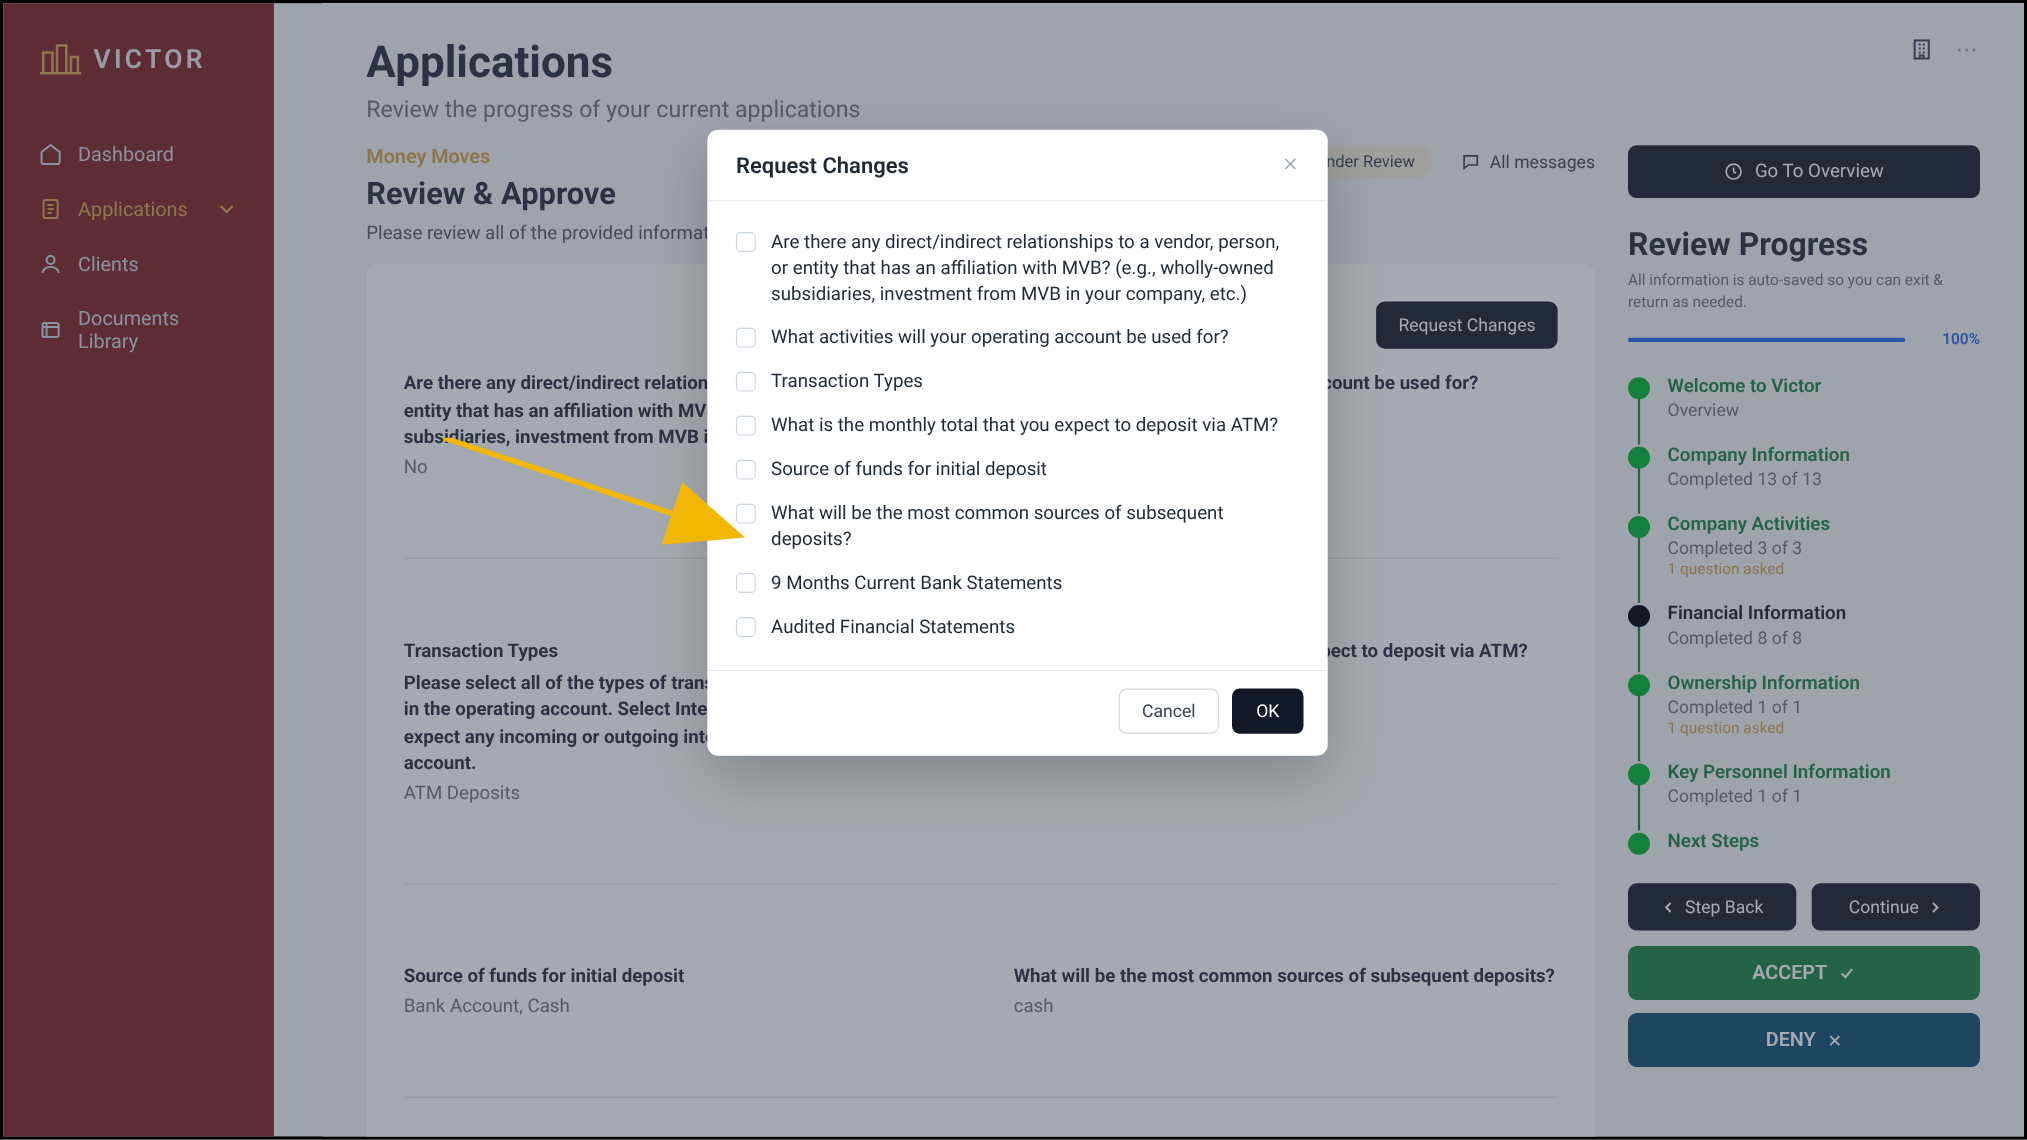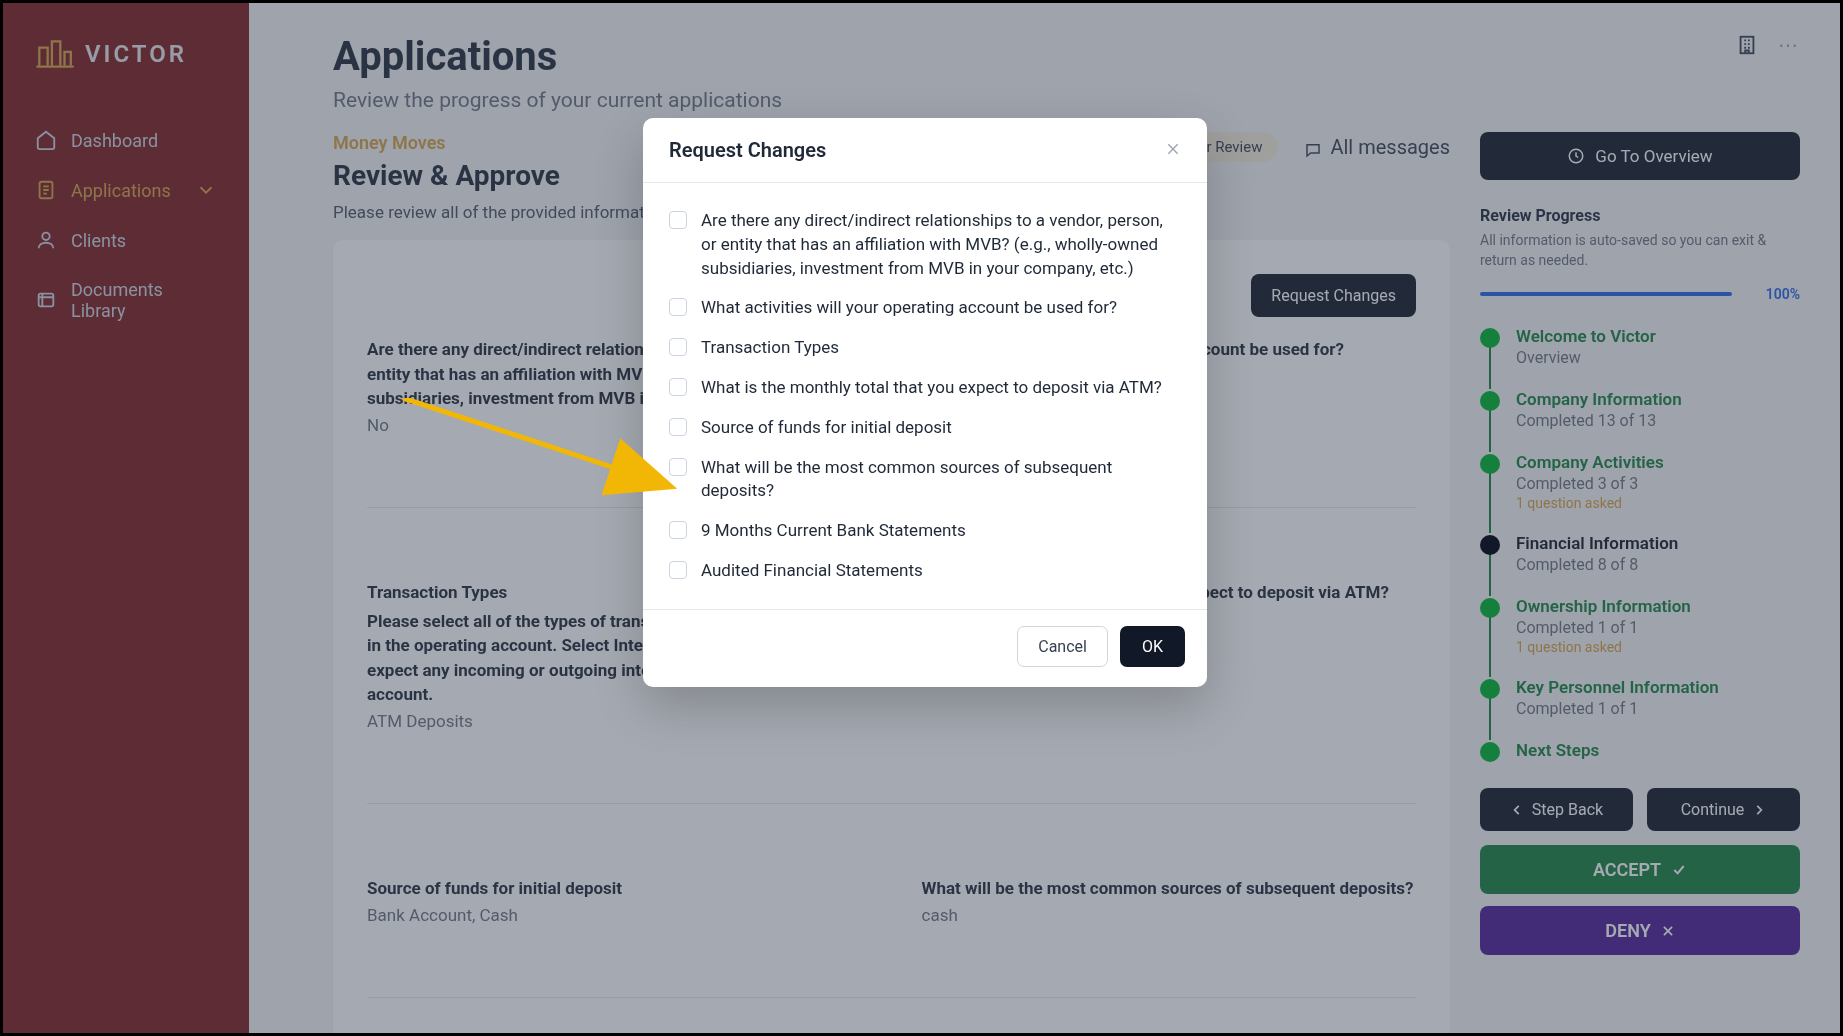--- a/index.html
+++ b/index.html
@@ -24,51 +24,51 @@
 .dots { font-size:20px; color:#9ca3af; letter-spacing:2px; }
 
 .content { display:flex; gap:30px; padding:10px 40px 40px 40px; }
 .leftcol { flex:1; }
 .breadcrumb { color:#d4a244; font-size:18px; font-weight:600; margin-bottom:6px; }
 .section-h { font-size:28px; font-weight:700; color:#1f2937; margin-bottom:10px; }
 .section-sub { font-size:17px; color:#4b5563; margin-bottom:18px; }
 .status-row { display:flex; align-items:center; gap:26px; margin-bottom:18px; margin-left:auto; justify-content:flex-end; }
 .chip { display:inline-flex; align-items:center; gap:8px; background:#f5eedc; border-radius:16px; padding:6px 16px; font-size:15px; color:#374151; }
 .chip-dot { width:10px; height:10px; background:#d4a244; border-radius:50%; }
-.allmsg { display:inline-flex; align-items:flex-end; gap:8px; font-size:20px; color:#374151; }
+.allmsg { display:inline-flex; align-items:center; gap:8px; font-size:16px; color:#374151; }
 
 .card { background:#fff; border-radius:10px; padding:34px 34px; box-shadow:0 1px 2px rgba(0,0,0,0.04); }
 .card-actions { display:flex; justify-content:flex-end; margin-bottom:20px; }
 .btn-dark { background:#111827; color:#fff; border:none; border-radius:8px; padding:12px 20px; font-size:16px; cursor:pointer; }
 .qgrid { display:grid; grid-template-columns:1fr 1fr; gap:46px 60px; }
 .qblock h4 { font-size:17px; font-weight:700; color:#1f2937; margin-bottom:4px; line-height:1.45; }
 .qblock .ans { font-size:17px; color:#6b7280; }
 .hr { height:1px; background:#e5e7eb; margin:26px 0; grid-column:1/3; }
 
 .rightcol { width:320px; flex-shrink:0; }
 .btn-overview { width:100%; background:#111827; color:#fff; border:none; border-radius:8px; padding:14px; font-size:17px; display:flex; align-items:center; justify-content:center; gap:10px; margin-bottom:26px; cursor:pointer; }
-.prog-h { font-size:16px; font-weight:700; color:#1f2937; margin-bottom:6px; }
+.prog-h { font-size:29px; font-weight:700; color:#1f2937; margin-bottom:6px; }
 .prog-sub { font-size:14px; color:#6b7280; margin-bottom:16px; line-height:1.4; }
 .prog-bar-row { display:flex; align-items:center; gap:10px; margin-bottom:24px; }
 .prog-bar { flex:1; height:4px; background:#2563eb; border-radius:2px; }
 .prog-pct { font-size:14px; color:#2563eb; font-weight:600;margin-left:24px; }
 .steps { position:relative; }
 .step { display:flex; gap:16px; position:relative; padding-bottom:22px; }
 .step-dot { width:20px; height:20px; border-radius:50%; background:#15803d; flex-shrink:0; margin-top:2px; position:relative; z-index:1; }
 .step.current .step-dot { background:#111827; }
 .step-line { position:absolute; left:9px; top:20px; width:2px; bottom:0; background:#15803d; }
 .step:last-child .step-line { display:none; }
 .step-body .t { font-size:17px; font-weight:600; color:#15803d; margin-bottom:2px; }
 .step.current .step-body .t { color:#111827; }
 .step-body .s { font-size:16px; color:#6b7280; }
 .step-body .q { font-size:14px; color:#d4a244; margin-top:2px; }
 .navbtns { display:flex; gap:14px; margin-top:4px; margin-bottom:14px; }
 .btn-nav { flex:1; background:#111827; color:#fff; border:none; border-radius:8px; padding:12px; font-size:16px; display:flex; align-items:center; justify-content:center; gap:8px; cursor:pointer; }
 .btn-accept { width:100%; background:#15803d; color:#fff; border:none; border-radius:8px; padding:14px; font-size:18px; font-weight:600; display:flex; align-items:center; justify-content:center; gap:10px; margin-bottom:12px; cursor:pointer; }
-.btn-deny { width:100%; background:#4c1d95; color:#fff; border:none; border-radius:8px; padding:14px; font-size:18px; font-weight:600; display:flex; align-items:center; justify-content:center; gap:10px; cursor:pointer; }
+.btn-deny { width:100%; background:#0c4a6e; color:#fff; border:none; border-radius:8px; padding:14px; font-size:18px; font-weight:600; display:flex; align-items:center; justify-content:center; gap:10px; cursor:pointer; }
 
 .overlay { position:absolute; inset:0; background:rgba(55,65,81,0.45); }
 .modal { position:absolute; left:640px; top:115px; width:564px; background:#fff; border-radius:10px; box-shadow:0 20px 50px rgba(0,0,0,0.2); }
 .modal-head { display:flex; align-items:center; padding:20px 26px; border-bottom:1px solid #e5e7eb; }
 .modal-head h3 { font-size:20px; font-weight:600; color:#1f2937; }
 .modal-close { margin-left:auto; color:#9ca3af; font-size:20px; cursor:pointer; background:none; border:none; }
 .modal-body { padding:18px 26px; }
 .opt { display:flex; gap:14px; padding:8px 0; }
 .cb { width:18px; height:18px; border:1.5px solid #cbd5e1; border-radius:4px; flex-shrink:0; margin-top:2px; cursor:pointer; }
 .opt-label { font-size:17px; color:#1f2937; line-height:1.4; }

